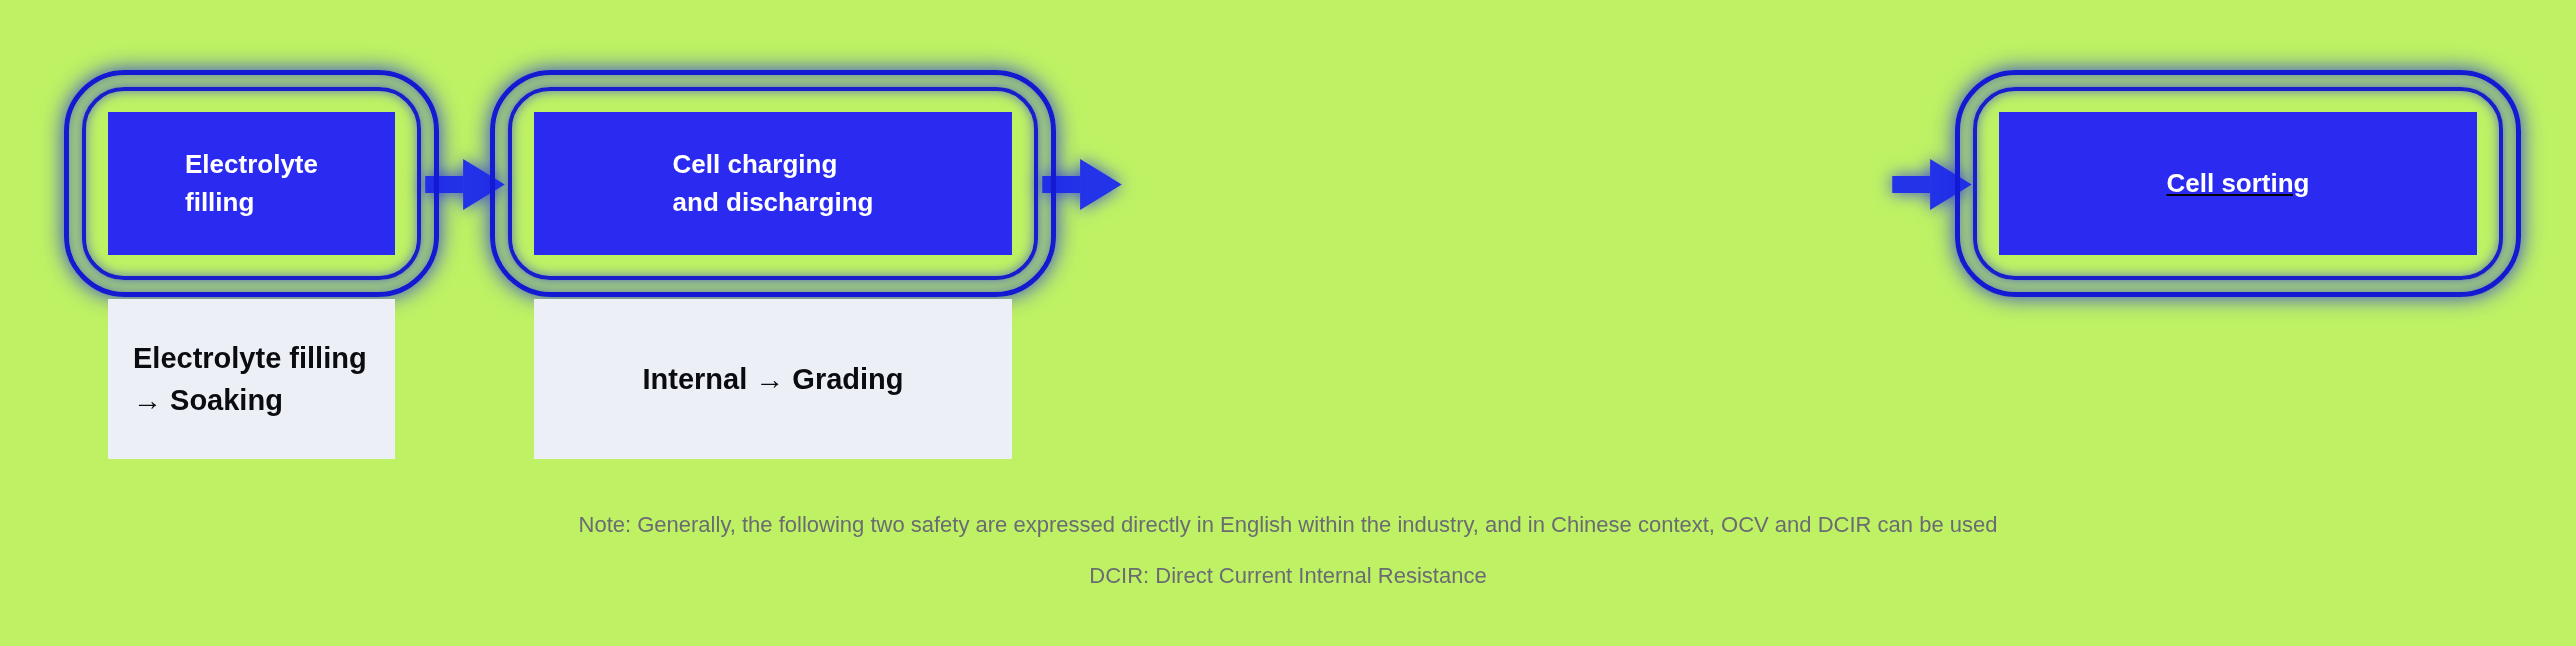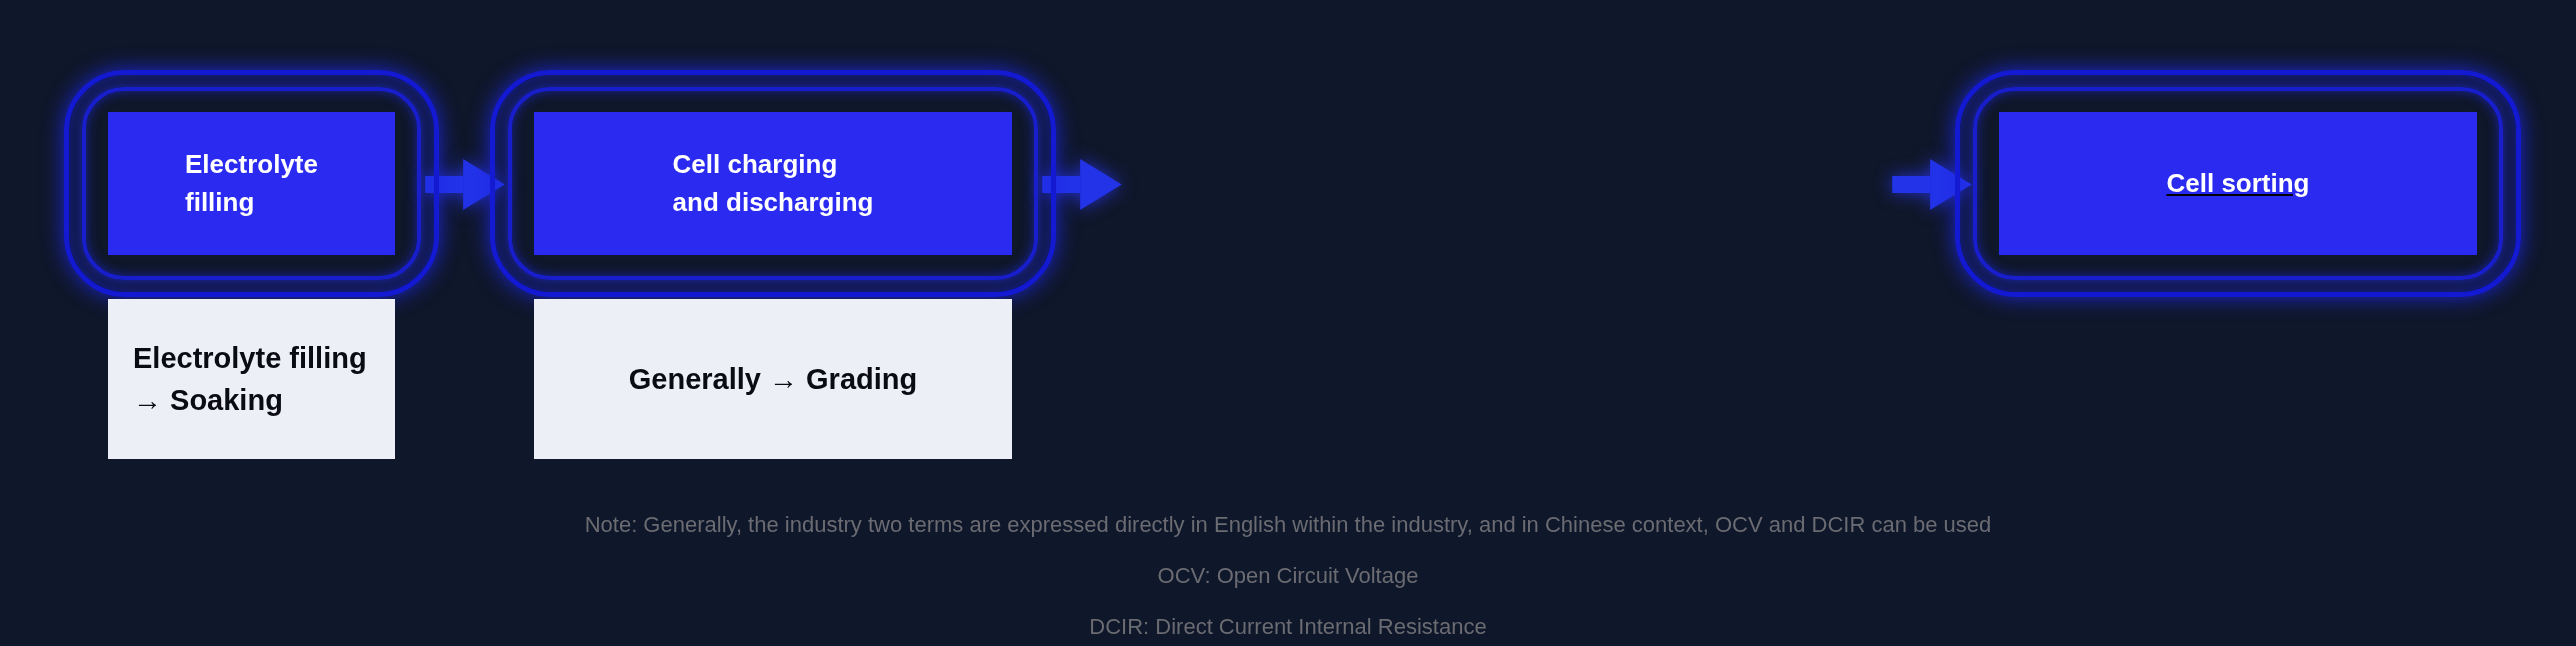--- a/index.html
+++ b/index.html
@@ -5,21 +5,21 @@
   html, body {
     margin: 0;
     padding: 0;
     background: #000000;
     font-family: "Liberation Sans", sans-serif;
   }
   .canvas {
     position: relative;
     width: 2576px;
     height: 647px;
-    background: #0f172a;
+    background: #bef264;
     overflow: hidden;
   }
   .flow-row {
     display: flex;
     align-items: flex-start;
     padding-left: 108px;
     padding-top: 112px;
   }
   .stage { position: relative; }
   .stage-1 { width: 287px; }
@@ -149,21 +149,21 @@
     <div class="stage stage-2">
       <div class="glow-wrap">
         <div class="frame-outer"></div>
         <div class="frame-inner"></div>
         <div class="blue-box">
           <span class="title-text">Cell charging
 and discharging</span>
         </div>
       </div>
       <div class="sub-box">
-        <span class="sub-text">Generally → Grading</span>
+        <span class="sub-text">Internal → Grading</span>
       </div>
     </div>
 
     <div class="arrow-gap">
       <svg viewBox="0 0 84 56" aria-hidden="true">
         <polygon points="0,19 40,19 40,37 0,37" fill="#2333e8"></polygon>
         <polygon points="40,1 84,28 40,55" fill="#2333e8"></polygon>
       </svg>
     </div>
 
@@ -183,19 +183,18 @@
         <div class="frame-inner"></div>
         <div class="blue-box">
           <span class="title-text">Cell sorting</span>
         </div>
       </div>
     </div>
 
   </div>
 
   <div class="notes">
-    <div class="note-line">Note: Generally, the industry two terms are expressed directly in English within the industry, and in Chinese context, OCV and DCIR can be used</div>
-    <div class="note-line">OCV: Open Circuit Voltage</div>
+    <div class="note-line">Note: Generally, the following two safety are expressed directly in English within the industry, and in Chinese context, OCV and DCIR can be used</div>
     <div class="note-line">DCIR: Direct Current Internal Resistance</div>
   </div>
 
 </div>
 
 
 </body></html>

